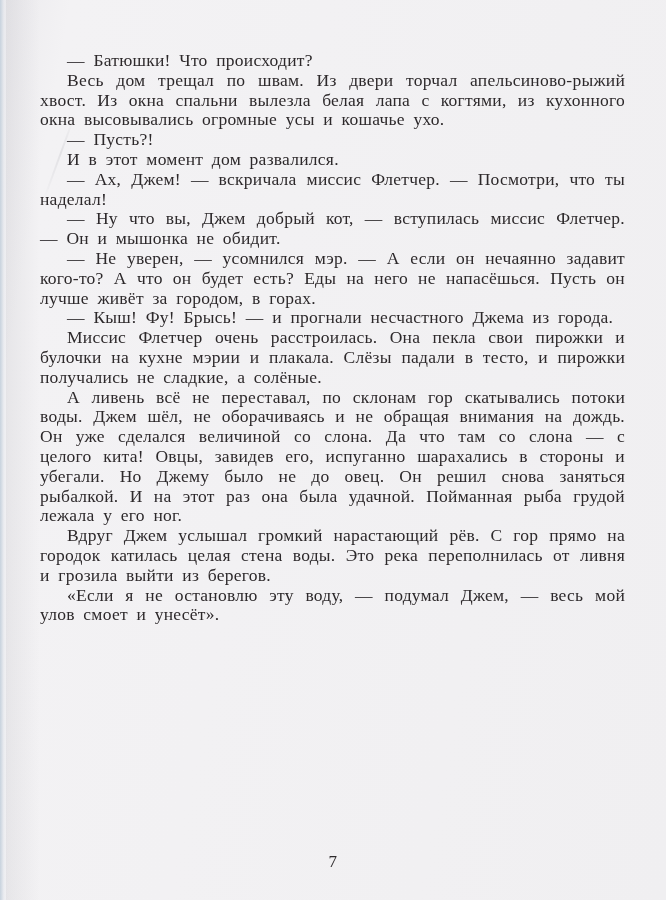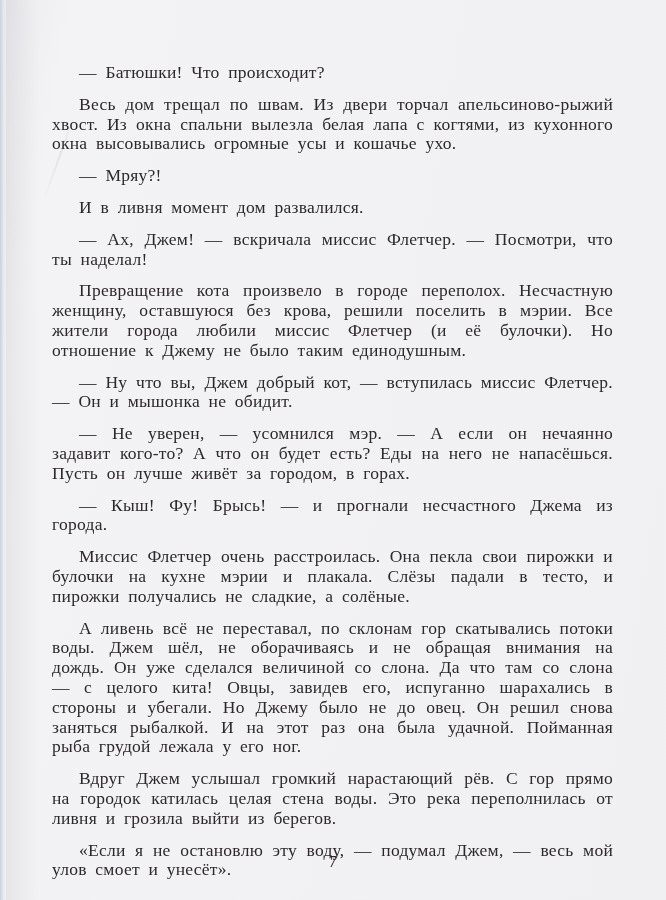--- a/index.html
+++ b/index.html
@@ -59,21 +59,21 @@
     color: #2d292b;
     font-size: 17.5px;
     line-height: 19.8px;
     letter-spacing: 0.25px;
     word-spacing: 4px;
     text-align: justify;
     hyphens: auto;
     -webkit-hyphens: auto;
   }
   .text-block p {
-    margin: 12px;
+    margin: 0;
     padding: 0;
     text-indent: 27px;
   }
   .page-number {
     position: absolute;
     left: 0;
     top: 852px;
     width: 666px;
     text-align: center;
     color: #2d292b;
@@ -85,24 +85,23 @@
 <body>
 
 <div class="page">
   <div class="edge-shade"></div>
   <div class="gutter-shade"></div>
   <div class="crease"></div>
 
   <div class="text-block" lang="ru">
     <p>— Батюшки! Что происходит?</p>
     <p>Весь дом трещал по швам. Из двери торчал апельсиново-рыжий хвост. Из окна спальни вылезла белая лапа с когтями, из кухонного окна высовывались огромные усы и кошачье ухо.</p>
-    <p>— Мряу?!</p>
-    <p>И в ливня момент дом развалился.</p>
+    <p>— Пусть?!</p>
+    <p>И в этот момент дом развалился.</p>
     <p>— Ах, Джем! — вскричала миссис Флетчер. — Посмотри, что ты наделал!</p>
-    <p>Превращение кота произвело в городе переполох. Несчастную женщину, оставшуюся без крова, решили поселить в мэрии. Все жители города любили миссис Флетчер (и её булочки). Но отношение к Джему не было таким единодушным.</p>
     <p>— Ну что вы, Джем добрый кот, — вступилась миссис Флетчер. — Он и мышонка не обидит.</p>
     <p>— Не уверен, — усомнился мэр. — А если он нечаянно задавит кого-то? А что он будет есть? Еды на него не напасёшься. Пусть он лучше живёт за городом, в горах.</p>
     <p>— Кыш! Фу! Брысь! — и прогнали несчастного Джема из города.</p>
     <p>Миссис Флетчер очень расстроилась. Она пекла свои пирожки и булочки на кухне мэрии и плакала. Слёзы падали в тесто, и пирожки получались не сладкие, а солёные.</p>
     <p>А ливень всё не переставал, по склонам гор скатывались потоки воды. Джем шёл, не оборачиваясь и не обращая внимания на дождь. Он уже сделался величиной со слона. Да что там со слона — с целого кита! Овцы, завидев его, испуганно шарахались в стороны и убегали. Но Джему было не до овец. Он решил снова заняться рыбалкой. И на этот раз она была удачной. Пойманная рыба грудой лежала у его ног.</p>
     <p>Вдруг Джем услышал громкий нарастающий рёв. С гор прямо на городок катилась целая стена воды. Это река переполнилась от ливня и грозила выйти из берегов.</p>
     <p>«Если я не остановлю эту воду, — подумал Джем, — весь мой улов смоет и унесёт».</p>
   </div>
 
   <div class="page-number">7</div>

